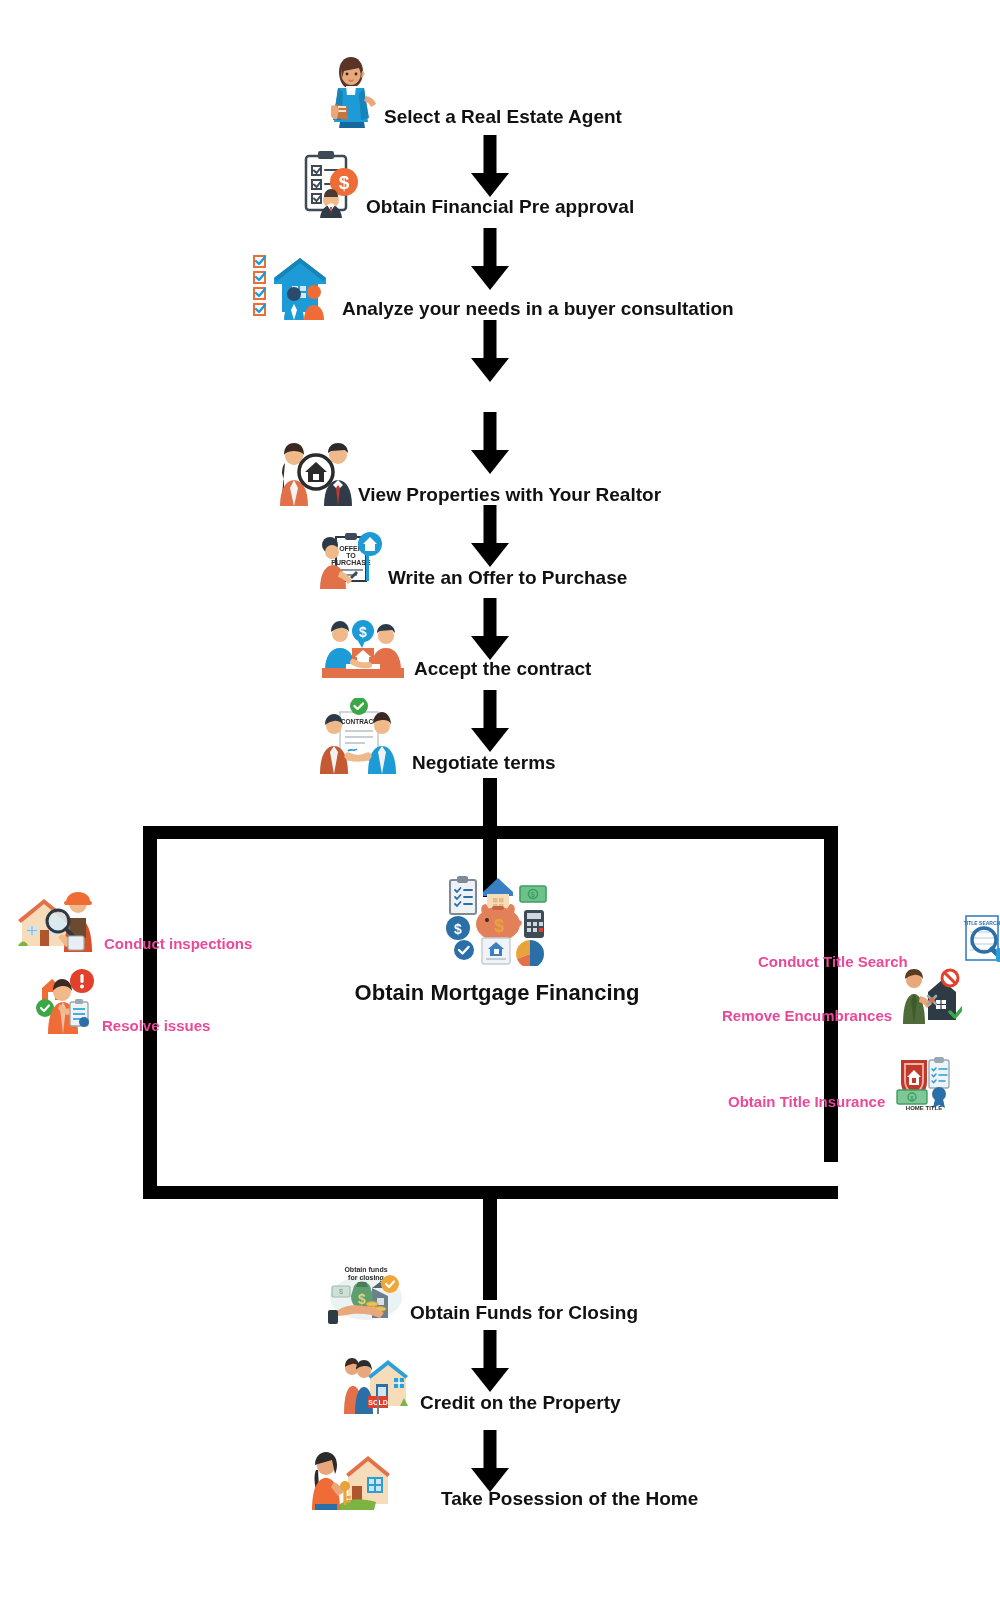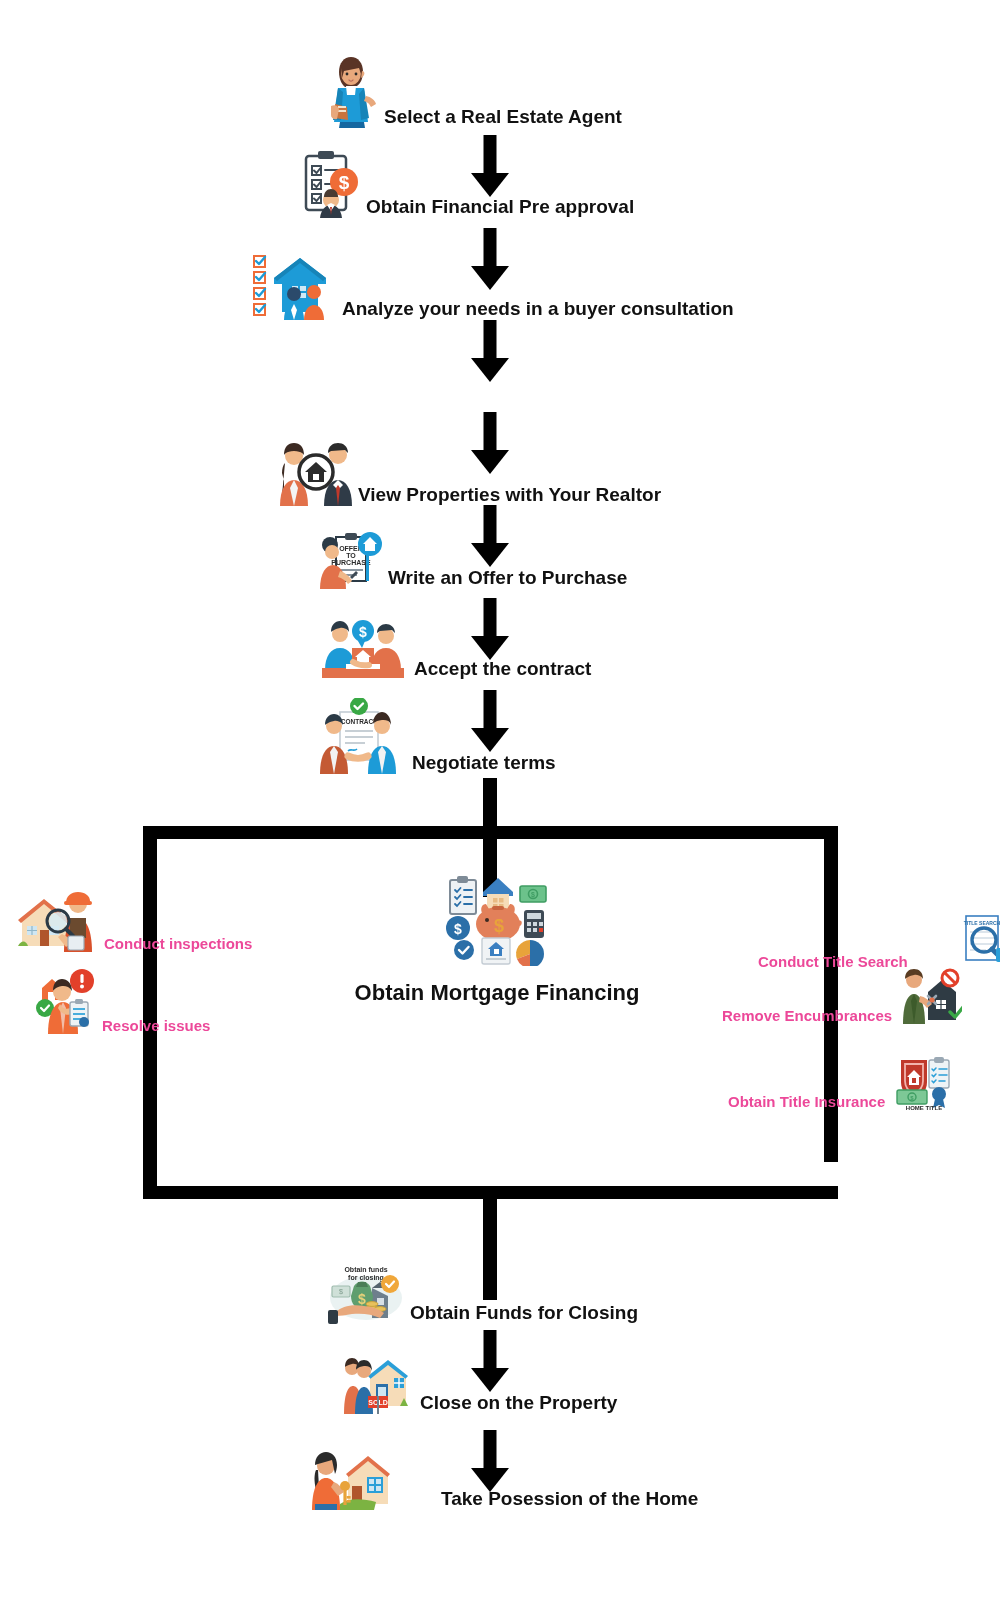--- a/index.html
+++ b/index.html
@@ -496,21 +496,21 @@
         <path d="M1 9c0-6 3-9 7-9s7 3 7 9c0 0-2-4-7-3s-7 3-7 3z" fill="#3c2a22"></path>
         <path d="M0 56c0-20 4-28 9-28s9 8 9 28z" fill="#e2714a"></path>
         <circle cx="20" cy="13" r="7" fill="#e8a87c"></circle>
         <path d="M12 12c0-7 4-10 8-10s8 3 8 11c0 0-1-6-8-5s-8 4-8 4z" fill="#2b2b2b"></path>
         <path d="M11 56c0-19 4-27 9-27s9 8 9 27z" fill="#2b6fa8"></path>
         <rect x="24" y="38" width="20" height="12" fill="#e2402a"></rect>
         <text x="34" y="47" font-size="7" font-weight="bold" fill="#fff" text-anchor="middle" font-family="Liberation Sans, sans-serif">SOLD</text>
         <rect x="33" y="38" width="2" height="18" fill="#6e7f8c"></rect>
       </svg>
     </span>
-    <span class="lbl" style="margin-left:10px;">Close on the Property</span>
+    <span class="lbl" style="margin-left:10px;">Credit on the Property</span>
   </div>
 
   <div class="arrow" style="left:470px;top:1430px;width:40px;height:62px;">
     <span class="shaft" style="height:38px;"></span>
       <span class="head" style="top:38px;"></span>
   </div>
 
   <div class="node" style="left:310px;top:1452px;gap:41px;">
     <span class="icon">
       <svg width="84" height="58" viewBox="0 0 84 58">

